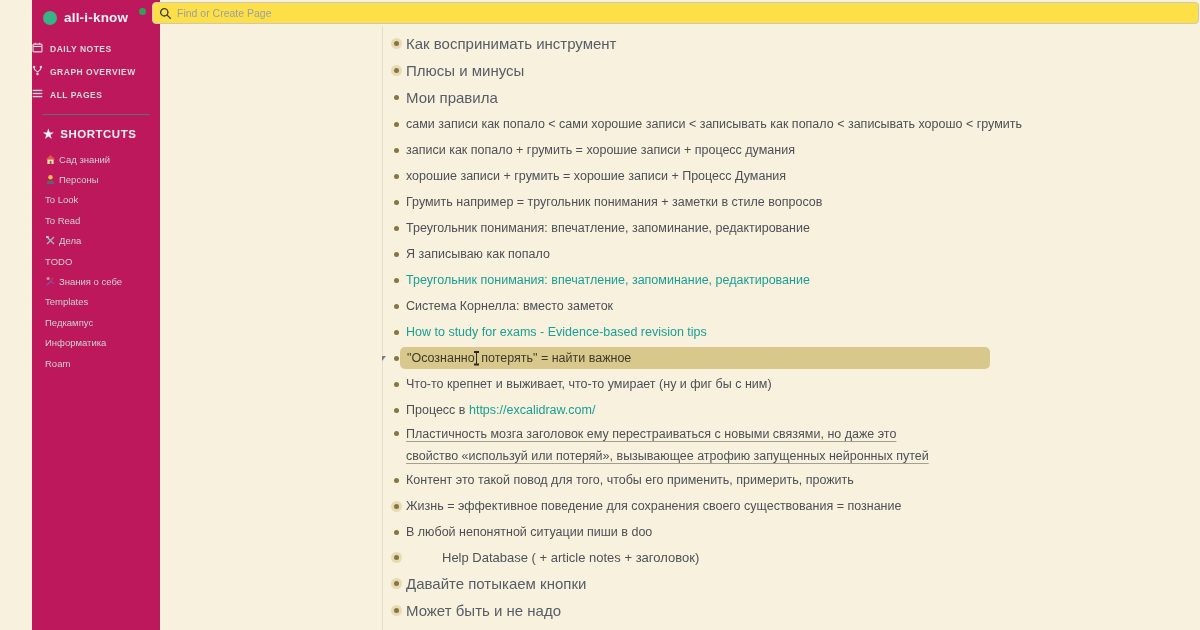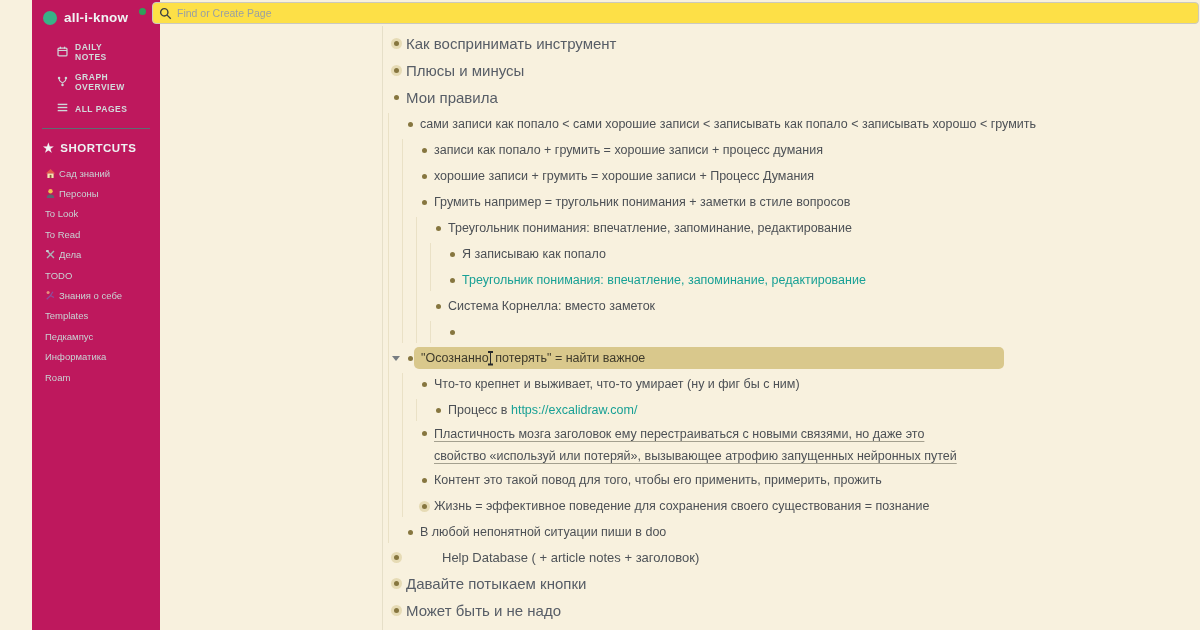--- a/index.html
+++ b/index.html
@@ -4,21 +4,21 @@
 <style>
   * { margin:0; padding:0; box-sizing:border-box; }
   html,body { width:1200px; height:630px; overflow:hidden; }
   body { font-family:"Liberation Sans", sans-serif; background:#f8f1de; position:relative; }
 
   
   .sidebar { position:absolute; left:0; top:0; width:128px; height:630px; background:#be185d; color:#d2dbdc;margin-left:32px; }
   .sb-title { display:flex; align-items:center; gap:7px; padding:10px 11px 12px 11px; }
   .sb-logo { width:14px; height:14px; border-radius:50%; background:#38b287; flex:none; }
   .sb-title-text { font-size:13.5px; font-weight:bold; color:#f0f4f4; letter-spacing:.2px; }
-  .nav-item { display:flex; align-items:center; gap:7px; padding:5px 25px; font-size:8.5px; font-weight:bold; letter-spacing:.5px; color:#d2dbdc; cursor:pointer; }
+  .nav-item { display:flex; align-items:center; gap:7px; padding:5px 0; font-size:8.5px; font-weight:bold; letter-spacing:.5px; color:#d2dbdc; cursor:pointer; }
   .nav-item svg { flex:none; color:#cfd8d9; }
   .sb-divider { height:1px; background:#5d6d72; margin:8px 10px 6px 10px; }
   .sc-header { display:flex; align-items:center; gap:6px; padding:6px 11px 8px 11px; font-size:11.5px; font-weight:bold; letter-spacing:.5px; color:#eef3f3; }
   .star { color:#f2f5f5; font-size:12px; }
   .sc-item { display:flex; align-items:center; gap:3px; padding:0 0 0 13px; height:20.4px; font-size:9.5px; color:#c9d3d4; cursor:pointer; }
   .sc-ic { width:11px; height:11px; flex:none; display:inline-flex; }
   .sc-ic svg { width:11px; height:11px; }
 
   
   .sync-dot { position:absolute; left:139px; top:8px; width:7px; height:7px; border-radius:50%; background:#2f9f5a; }
@@ -41,21 +41,21 @@
 
   .txt { margin-left:2px; color:#4c5055; font-size:12.5px; line-height:22px; }
   .row.lg .txt { font-size:15px; color:#575d66; line-height:25px; }
   .row.md .txt { font-size:13px; color:#4e5358;margin-left:38px; }
   .link { color:#18a095; text-decoration:none; cursor:pointer; }
   .u { text-decoration:underline; text-decoration-color:rgba(95,92,78,.55); text-underline-offset:3px; }
   .wrap { align-items:flex-start; }
   .wrap .bullet { margin-top:8px; }
   .wrap .txt { max-width:528px; }
 
-  .children { margin-left:14px; position:relative; }
+  .children { margin-left:0; position:relative; }
   .children::before { content:""; position:absolute; left:-14px; top:2px; bottom:2px; width:1px; background:#eae1c6; }
 
   .hl { display:inline-block; width:590px; margin-left:-4px; padding:3px 7px; background:#d9c88c; border-radius:5px; color:#3e3a2b; font-size:12.5px; line-height:16px; }
   .ibeam { display:inline-block; position:relative; width:7px; height:14px; vertical-align:-3px; margin:0 -2px 0 -2px; }
   .ibeam::before { content:""; position:absolute; left:2.8px; top:0; bottom:0; width:1.5px; background:#26292b; }
   .ibeam::after { content:""; position:absolute; left:1px; right:1px; top:0; height:1.5px; background:#26292b; box-shadow:0 12.5px 0 0 #26292b; }
 </style>
 </head>
 <body>
 
@@ -250,20 +250,21 @@
               <i class="dot"></i>
             </span>
           <span class="txt">Система Корнелла: вместо заметок</span>
         </div>
 
         <div class="children">
           <div class="row sm">
             <span class="bullet">
                 <i class="dot"></i>
               </span>
+            <span class="txt"><a class="link">How to study for exams - Evidence-based revision tips</a></span>
           </div>
         </div>
       </div>
     </div>
 
     <div class="row sm">
       <span class="bullet">
           <i class="caret"></i>
           <i class="dot"></i>
         </span>

